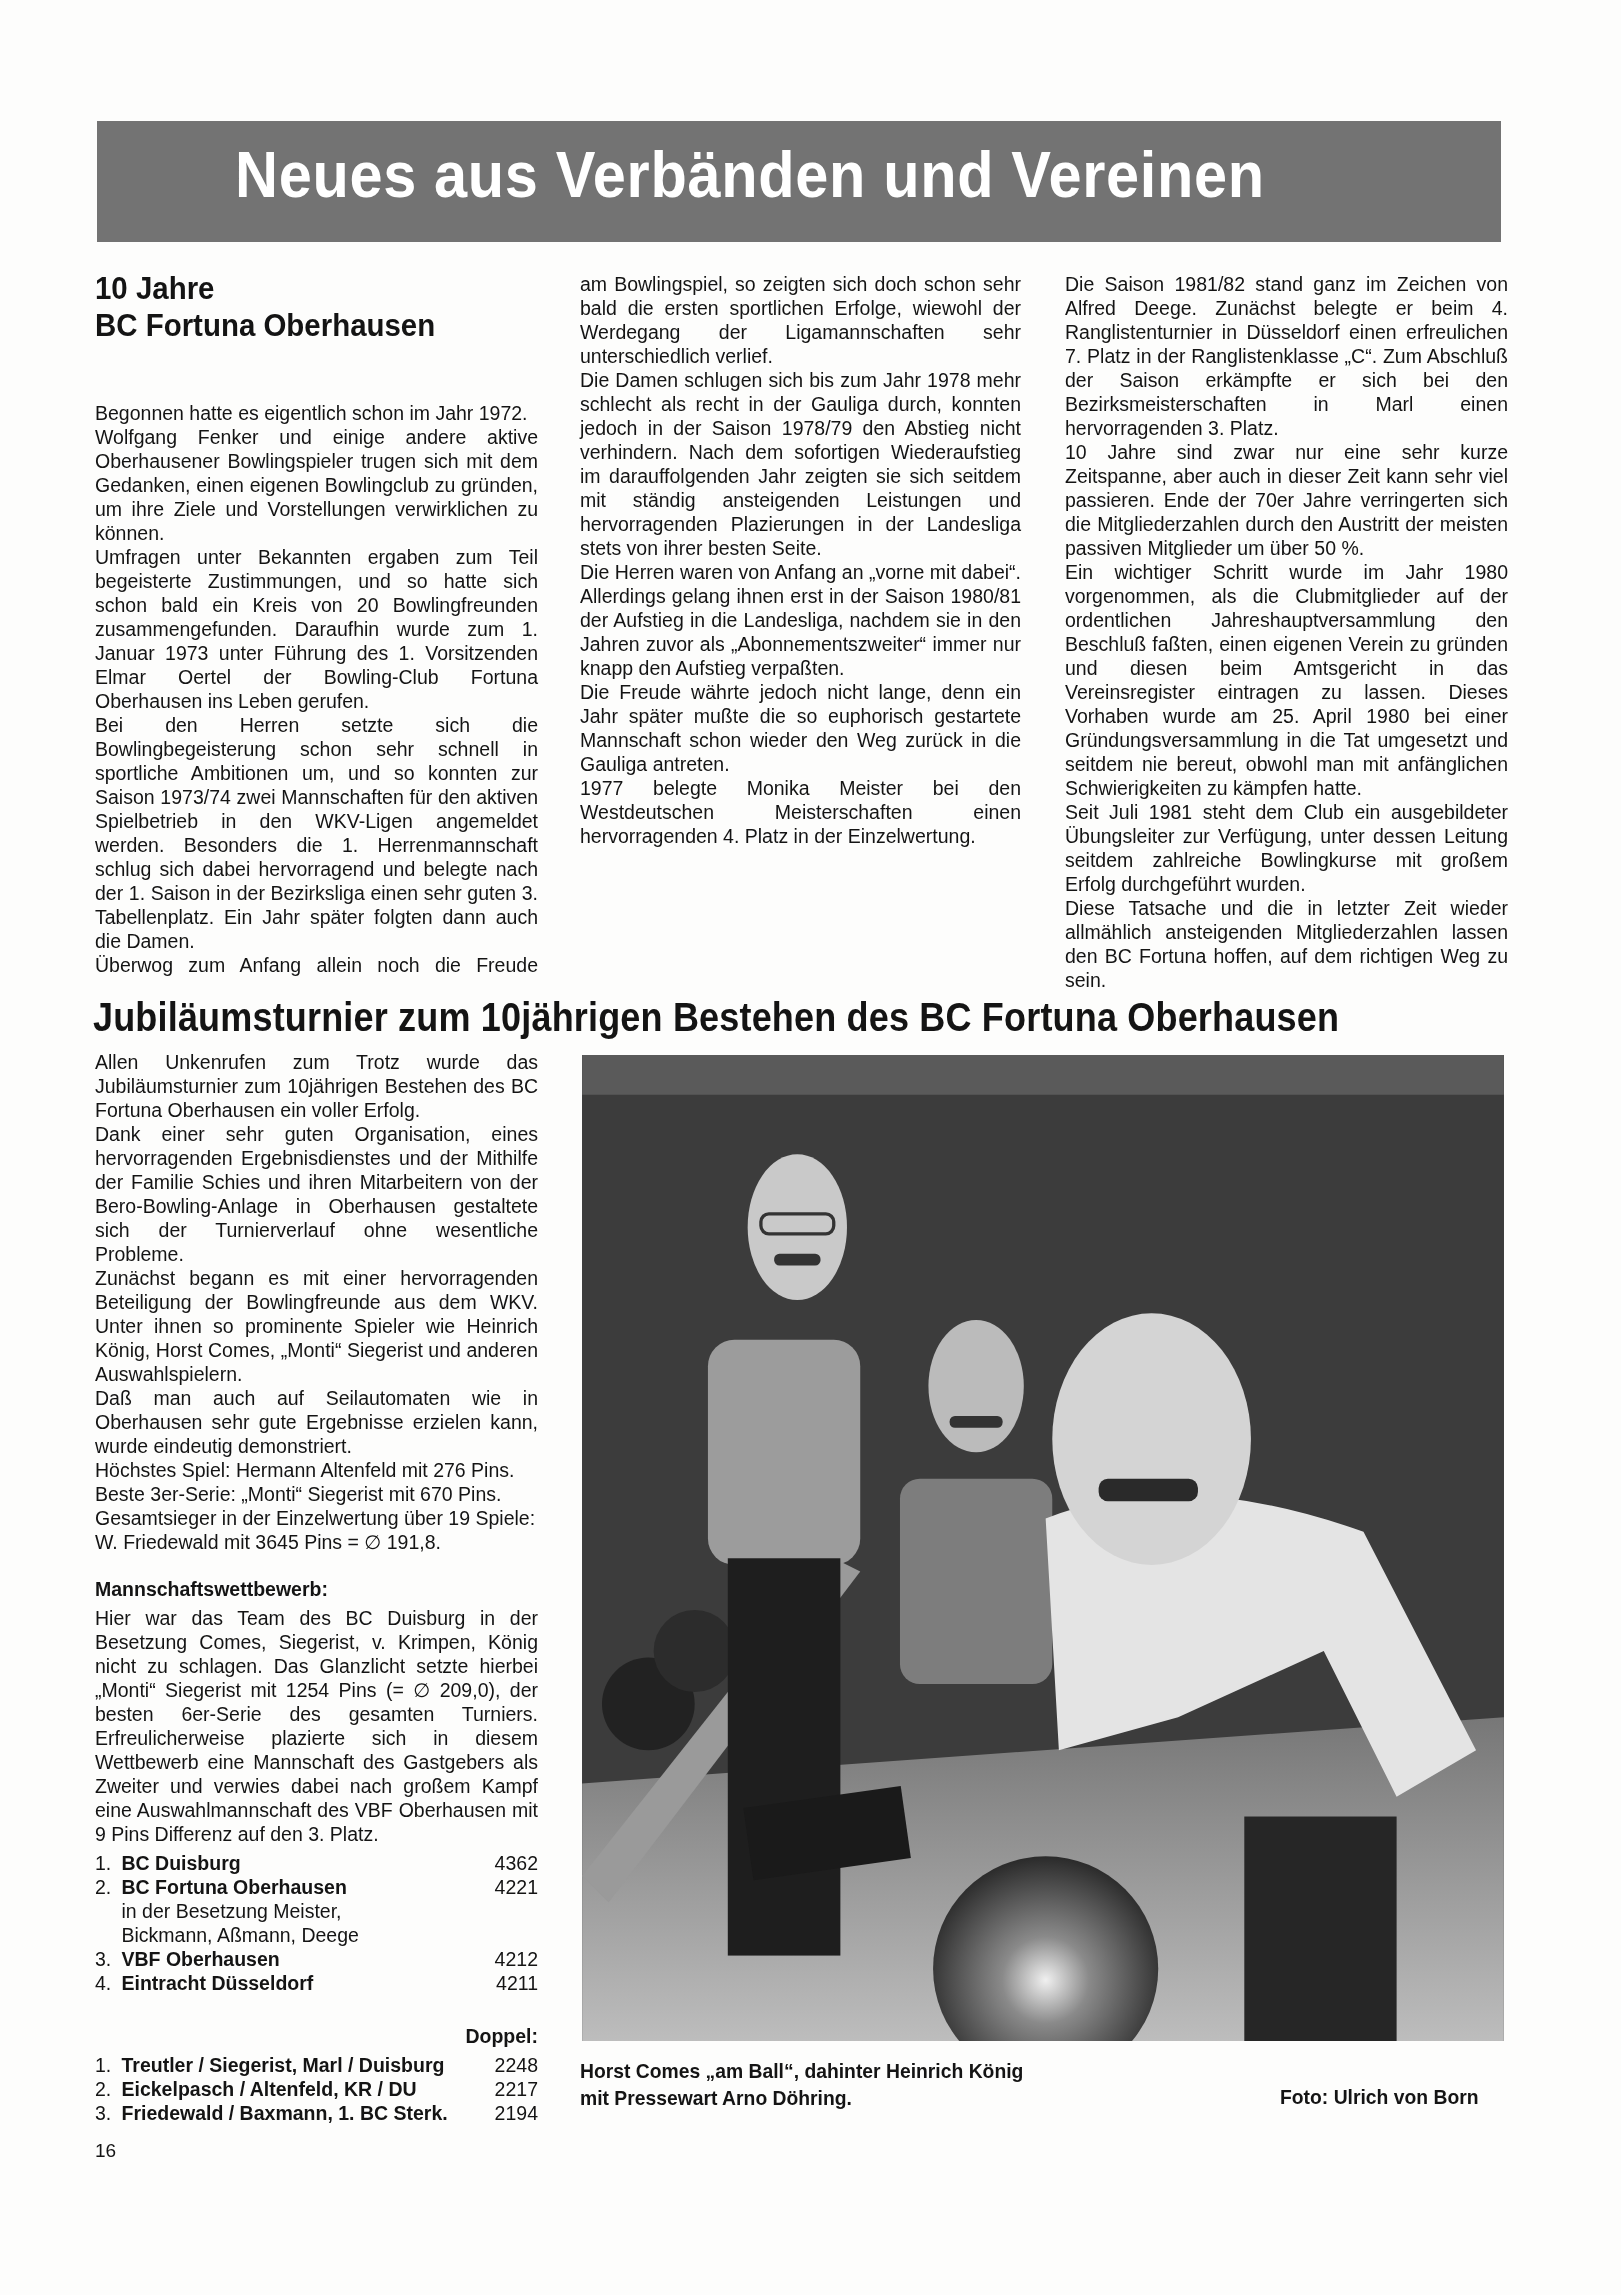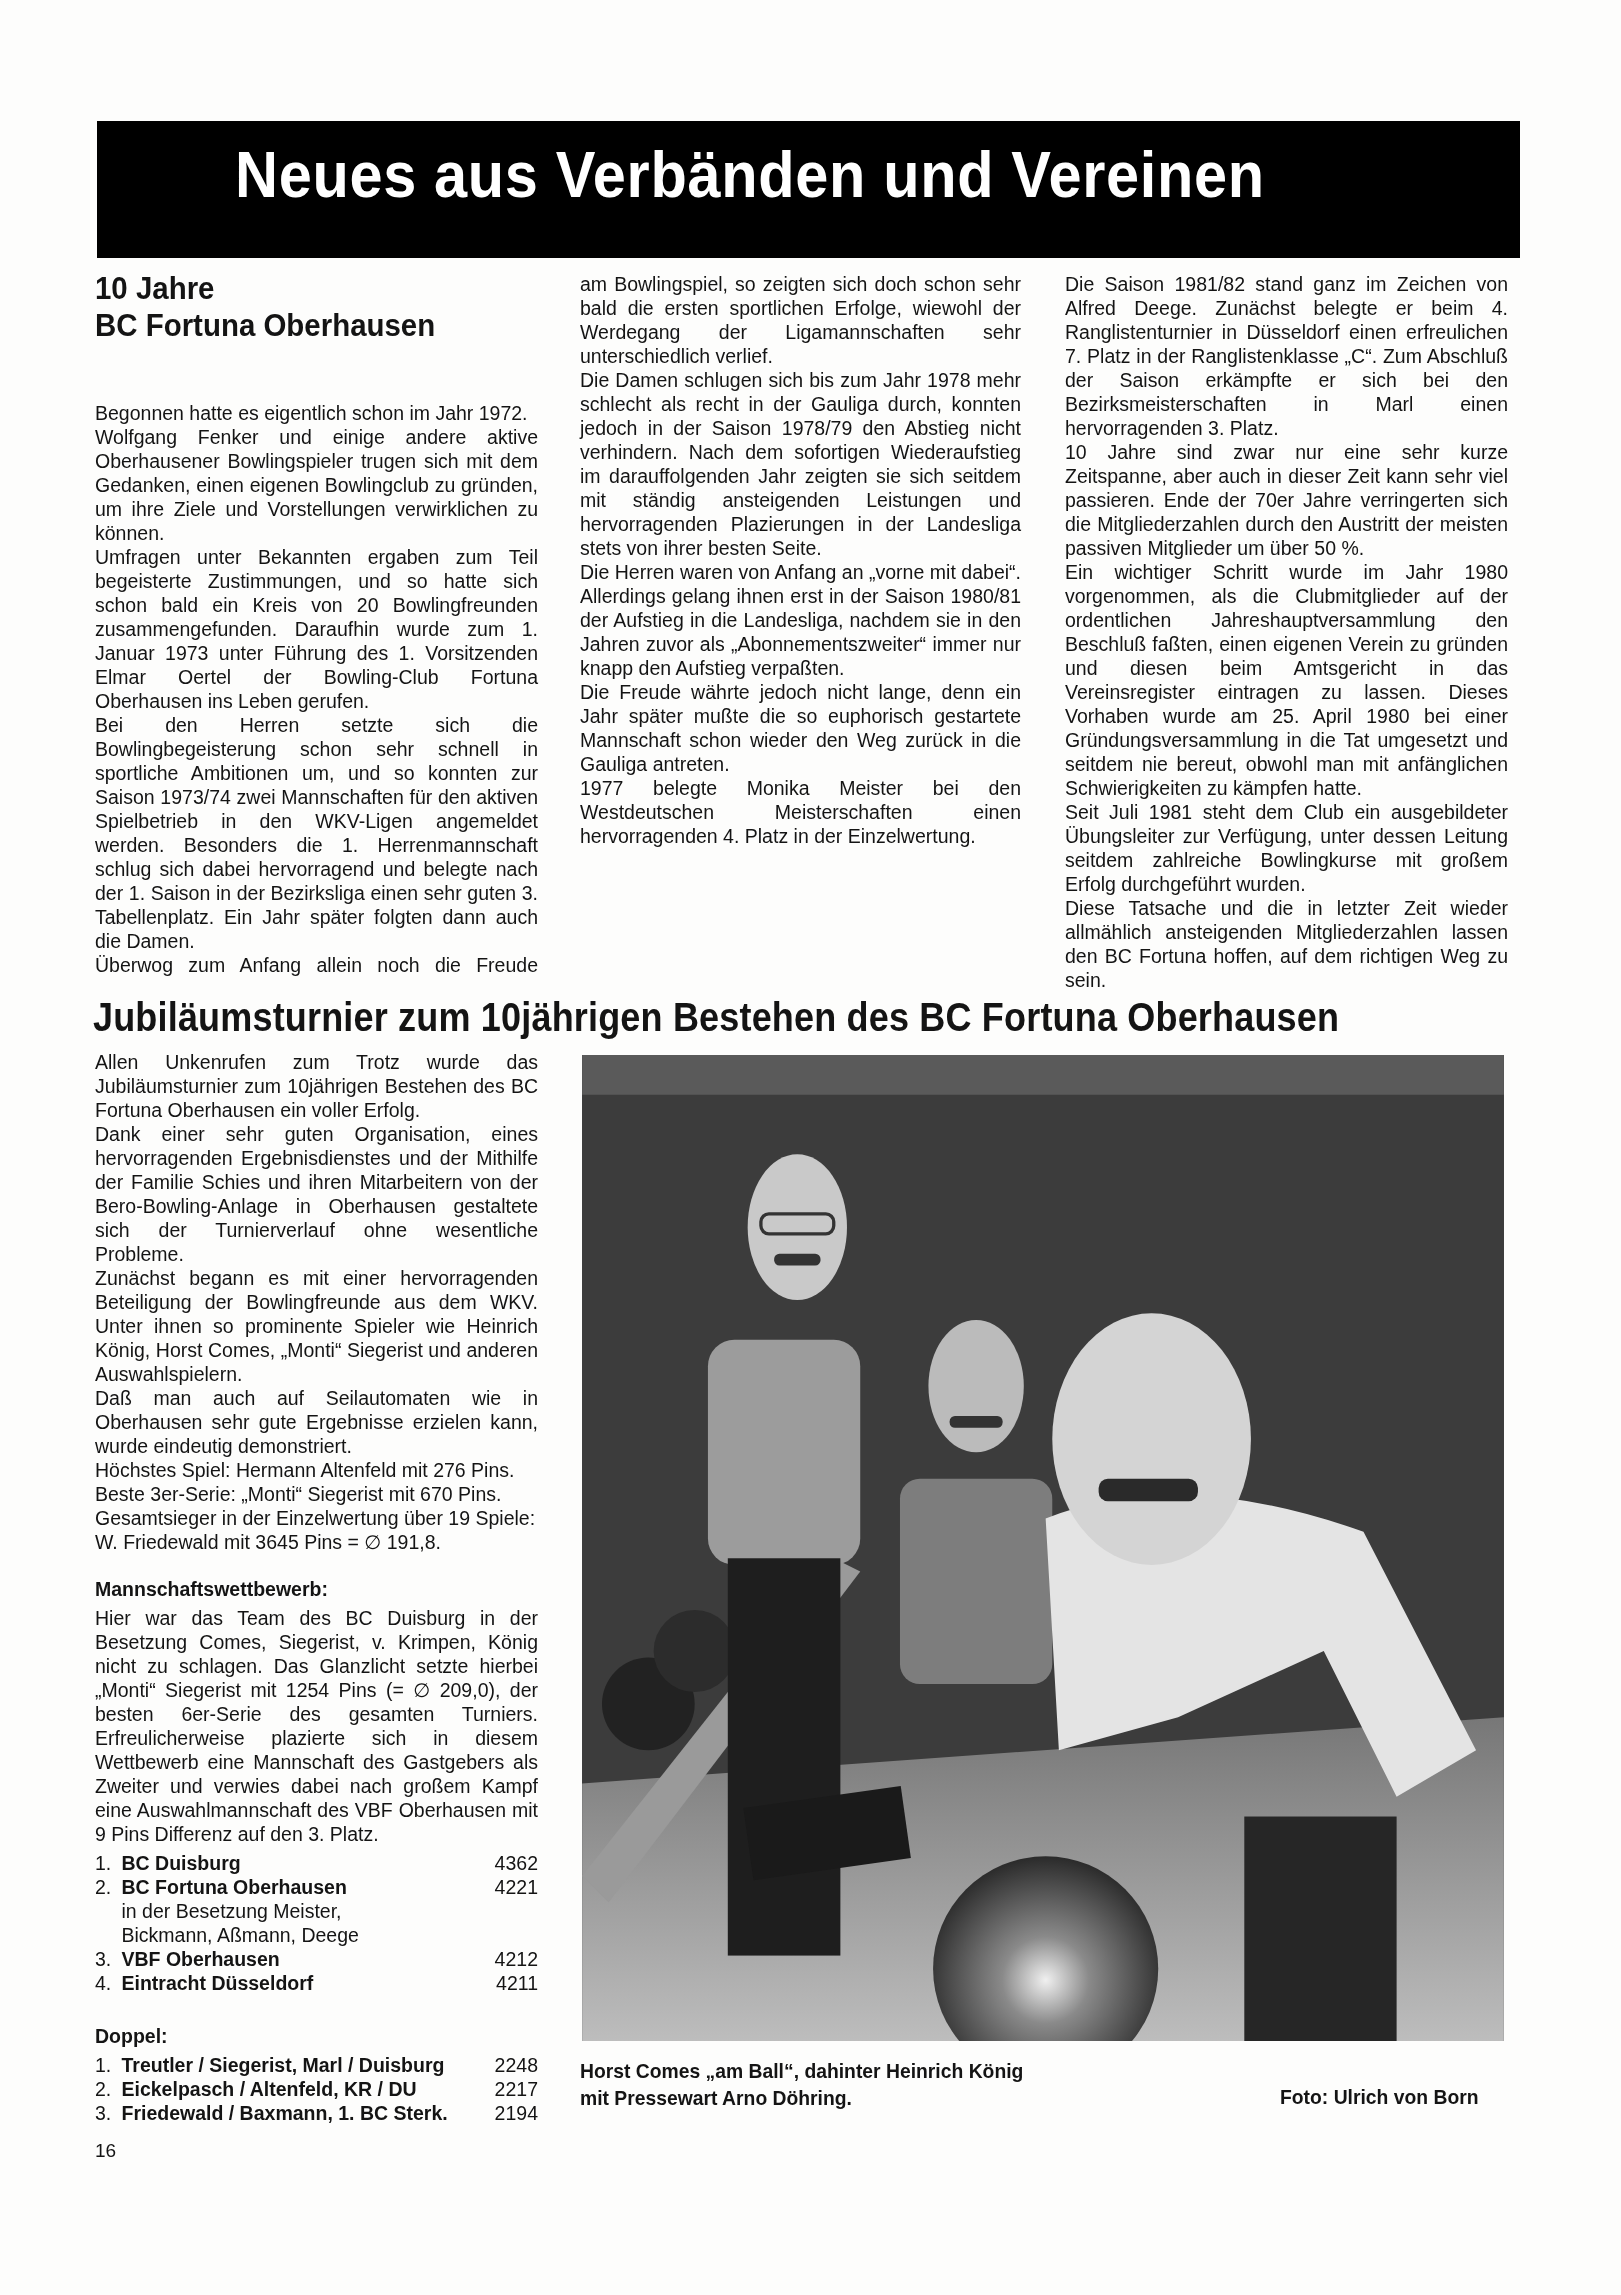--- a/index.html
+++ b/index.html
@@ -1,21 +1,21 @@
 <!DOCTYPE html>
 <html style="font-size:10.6px"><head>
 <meta charset="utf-8">
 <style>
   html, body { margin: 0; padding: 0; background: #ffffff; }
   body { width: 1621px; height: 2295px; position: relative; overflow: hidden;
          font-family: "Liberation Sans", sans-serif; color: #141414; }
   .page { position: absolute; inset: 0; background: #fdfdfc; }
 
-  .banner { position: absolute; left: 97px; top: 121px; width: 1404px; height: 137px;
-            background: #000000; padding-left: 19px; }
+  .banner { position: absolute; left: 97px; top: 121px; width: 1404px; height: 121px;
+            background: #737373; }
   .banner h1 { position: absolute; left: 138px; top: 17px; margin: 0; color: #fff;
                font-family: "Liberation Sans", sans-serif; font-weight: bold;
                font-size: 64px; letter-spacing: 0.7px; transform: scaleX(0.93); transform-origin: left; }
 
   .col { position: absolute; font-size: 19.5px; line-height: 24px; text-align: justify; }
   .col p { margin: 0; }
   .col1 { left: 95px; top: 270px; width: 443px; }
   .col2 { left: 580px; top: 272px; width: 441px; }
   .col3 { left: 1065px; top: 272px; width: 443px; }
 
@@ -111,21 +111,21 @@
         <span class="name">VBF Oberhausen</span>
         <span class="pins">4212</span>
       </div>
       <div class="res-row">
         <span class="num">4.</span>
         <span class="name">Eintracht Düsseldorf</span>
         <span class="pins">4211</span>
       </div>
     </div>
 
-    <p class="subhead" style="margin-top: 29px !important;">Doppel:</p>
+    <p class="subhead" style="margin-top: 29px !important; text-align: right;">Doppel:</p>
     <div class="results">
       <div class="res-row">
         <span class="num">1.</span>
         <span class="name">Treutler / Siegerist, Marl / Duisburg</span>
         <span class="pins">2248</span>
       </div>
       <div class="res-row">
         <span class="num">2.</span>
         <span class="name">Eickelpasch / Altenfeld, KR / DU</span>
         <span class="pins">2217</span>

